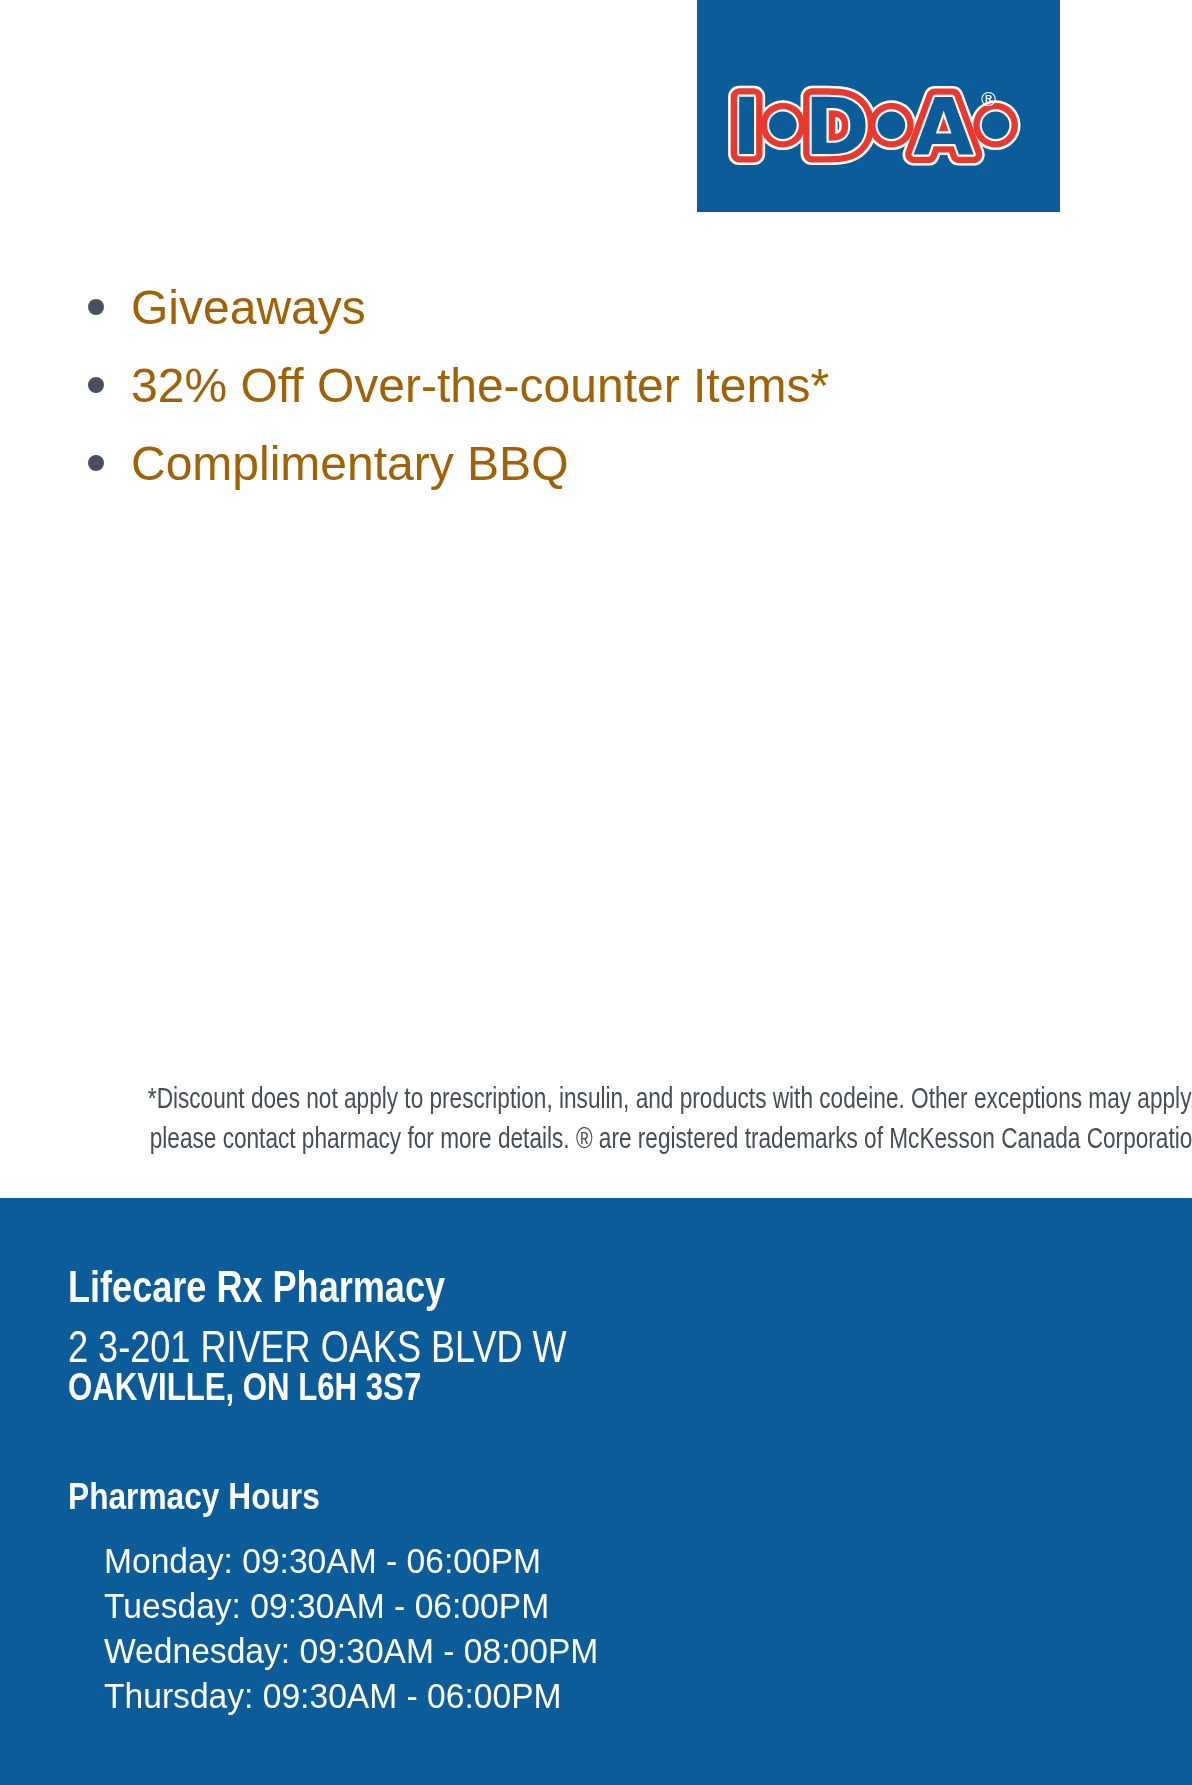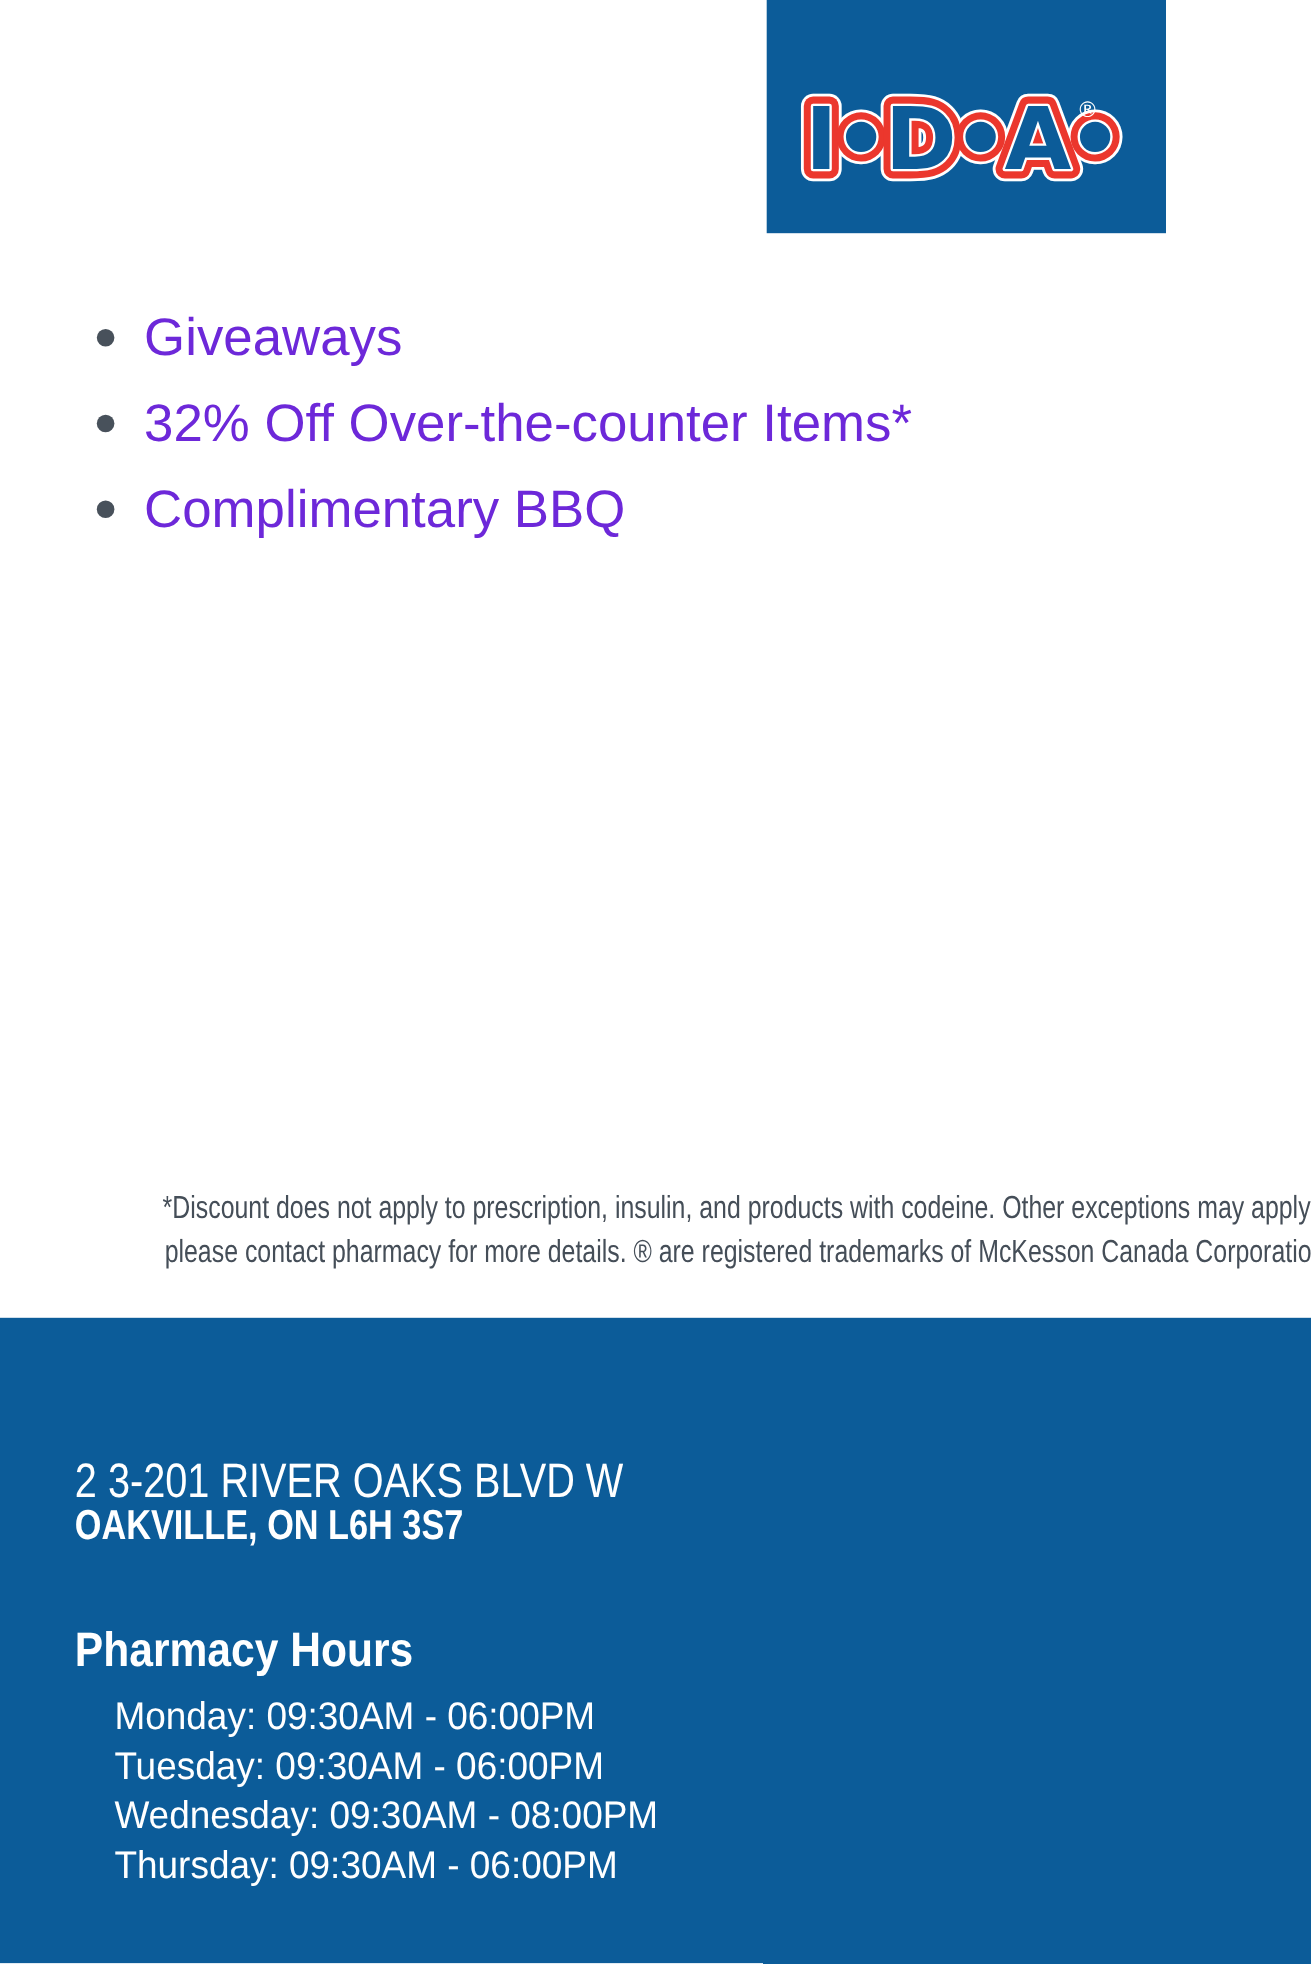--- a/index.html
+++ b/index.html
@@ -28,21 +28,21 @@
   .logo-t4{fill:#0c5c99;}
   .logo-reg{font-size:23px !important;font-weight:normal !important;letter-spacing:0 !important;fill:#ffffff;}
 
   
   .bullets{
     position:absolute;left:88px;top:268px;
     list-style:none;margin:0;padding:0;
   }
   .bullets li{
     display:flex;align-items:center;height:78px;
-    color:#6d28d9;font-size:48px;
+    color:#a16207;font-size:48px;
   }
   .bullets .dot{
     width:16px;height:16px;border-radius:50%;
     background:#48515b;margin-right:27px;flex:0 0 auto;
   }
 
   
   .fineprint{
     position:absolute;left:0;top:1078px;width:1192px;
     text-align:center;color:#454e58;
@@ -68,21 +68,21 @@
   .pharmacy-name{
     position:absolute;left:68px;top:64px;margin:0;
     font-size:44px;font-weight:bold;
   }
   .pharmacy-name .cond{transform:scaleX(0.82);}
   .addr1{position:absolute;left:68px;top:124px;font-size:44px;font-weight:normal;}
   .addr2{position:absolute;left:68px;top:168px;font-size:38px;font-weight:bold;}
   .addr1 .cond,.addr2 .cond{transform:scaleX(0.82);}
   .hours-heading{
     position:absolute;left:68px;top:278px;margin:0;
-    font-size:44px;font-weight:bold;
+    font-size:36px;font-weight:bold;
   }
   .hours-heading .cond{transform:scaleX(0.88);}
   .hours-col{
     position:absolute;top:340px;
     font-size:35px;line-height:45px;margin-left:36px;
   }
   .hours-col.left{left:68px;}
   .hours-col.right{left:640px;}
   .hours-row{white-space:pre;transform:scaleX(0.96);transform-origin:0 50%;}
 </style>
@@ -115,20 +115,21 @@
       <span>Complimentary BBQ</span>
     </li>
   </ul>
 
   <div class="fineprint">
     <div><span class="line">*Discount does not apply to prescription, insulin, and products with codeine. Other exceptions may apply,</span></div>
     <div><span class="line">please contact pharmacy for more details. ® are registered trademarks of McKesson Canada Corporation.</span></div>
   </div>
 
   <div class="footer">
+    <h1 class="pharmacy-name"><span class="cond">Lifecare Rx Pharmacy</span></h1>
     <div class="addr1"><span class="cond">2 3-201 RIVER OAKS BLVD W</span></div>
     <div class="addr2"><span class="cond">OAKVILLE, ON L6H 3S7</span></div>
     <h2 class="hours-heading"><span class="cond">Pharmacy Hours</span></h2>
 
     <div class="hours-col left">
       <div class="hours-row">Monday: 09:30AM - 06:00PM</div>
       <div class="hours-row">Tuesday: 09:30AM - 06:00PM</div>
       <div class="hours-row">Wednesday: 09:30AM - 08:00PM</div>
       <div class="hours-row">Thursday: 09:30AM - 06:00PM</div>
     </div>

